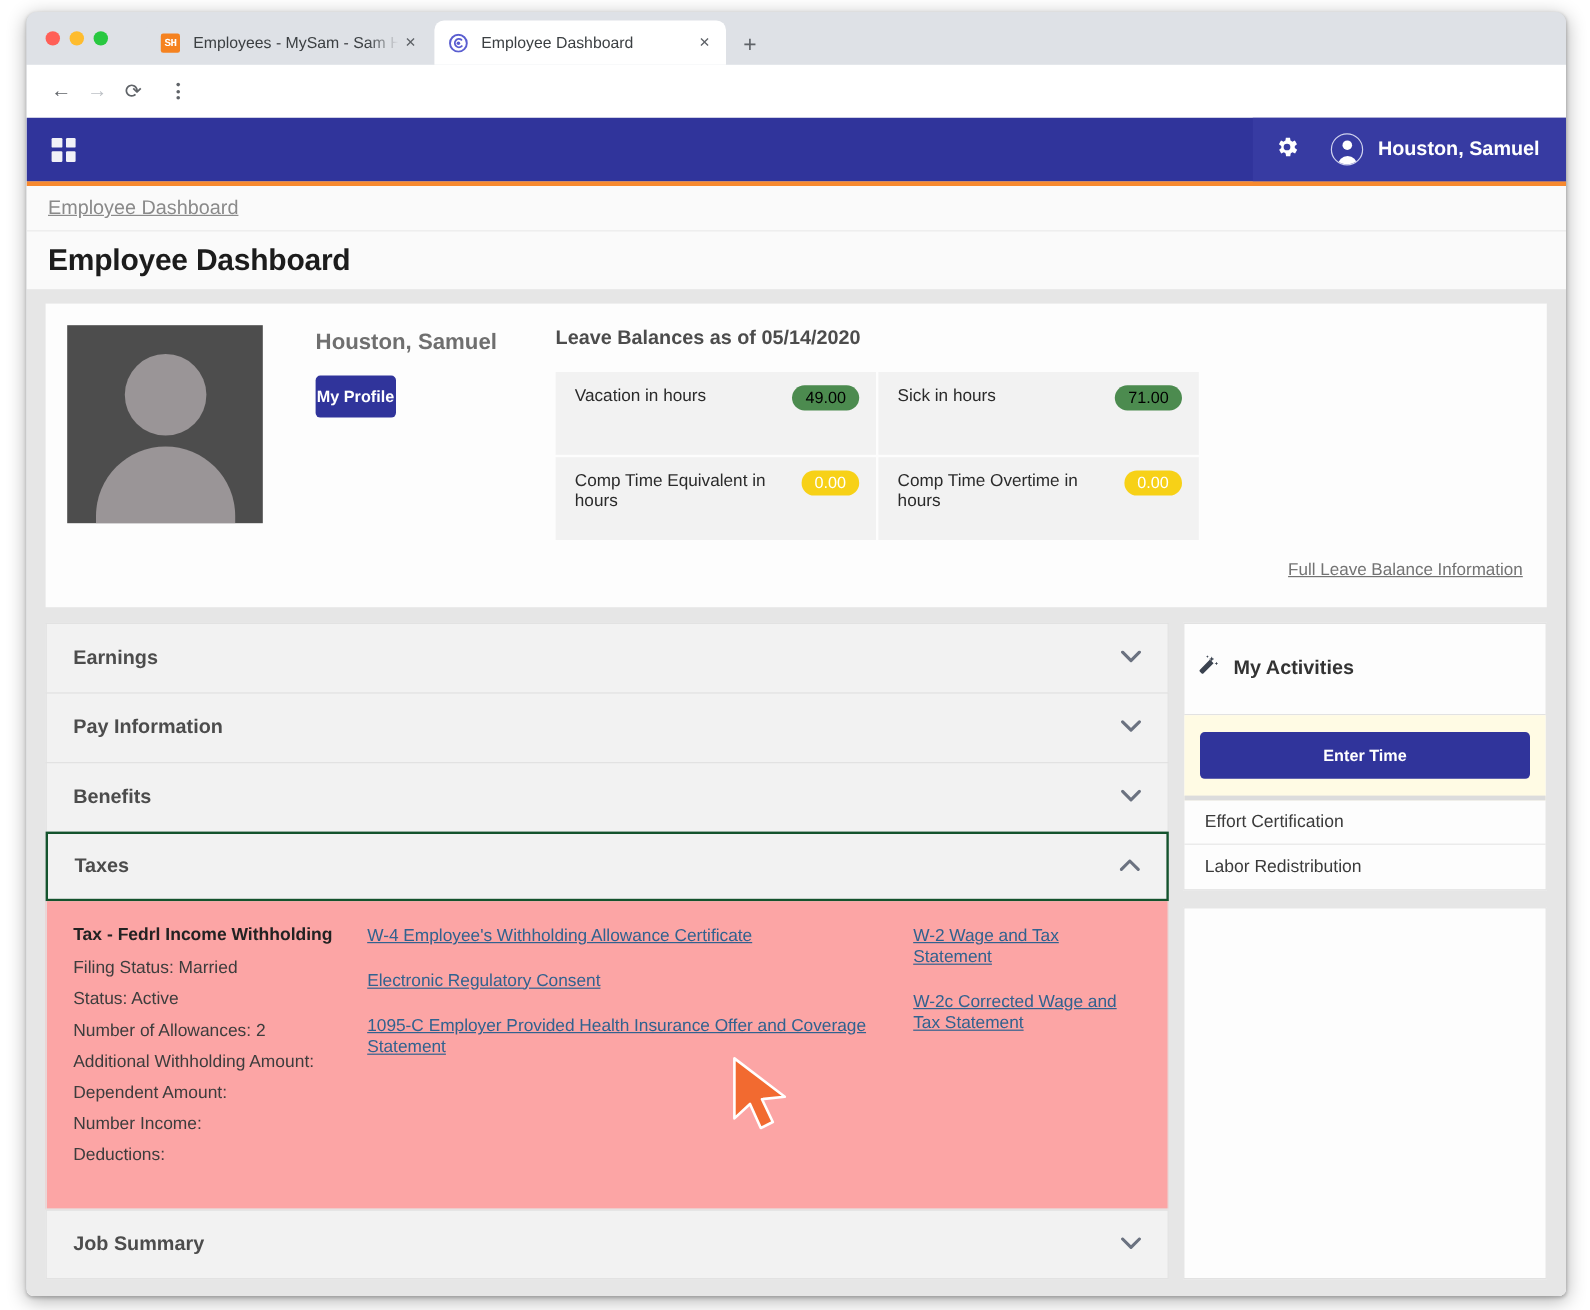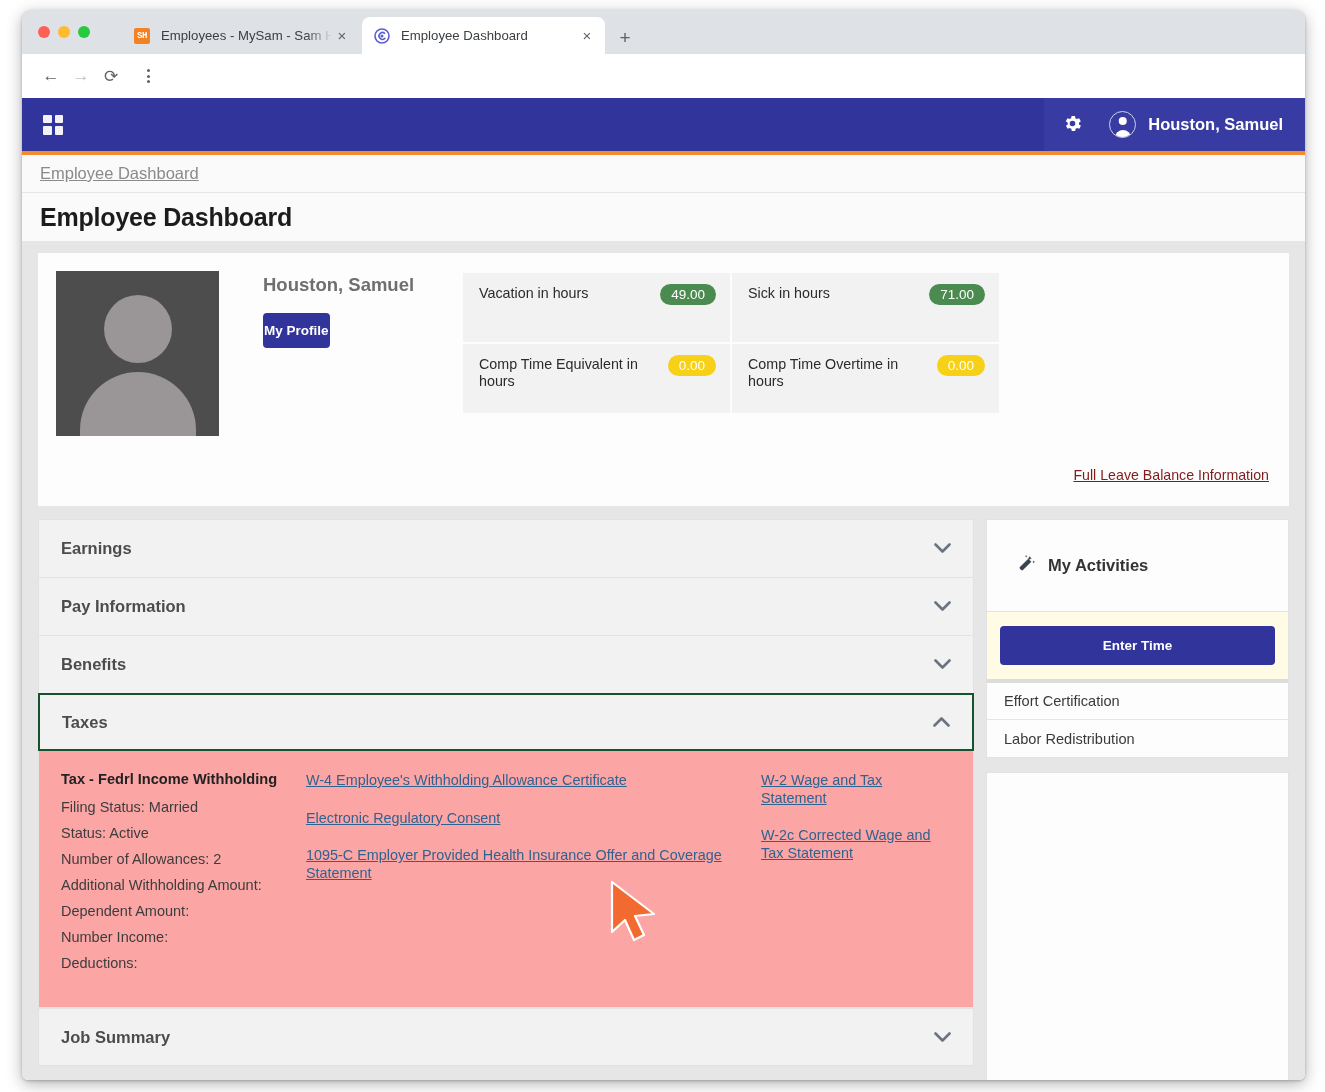--- a/index.html
+++ b/index.html
@@ -246,34 +246,34 @@
     background: #f2f2f2;
     padding: 12px 14px 0 16px;
     display: flex; align-items: flex-start;
     justify-content: space-between;
   }
   .leave-label {
     font-size: 14.3px; color: #2b2b2b; line-height: 1.2;
     max-width: 170px;
   }
   .pill {
-    font-size: 13.5px; color: #ffffff; font-weight: normal;
+    font-size: 13.5px; color: #000000; font-weight: normal;
     border-radius: 11px;
     padding: 3px 11px;
     white-space: nowrap;
     flex: 0 0 auto;
     margin-top: -1px;
   }
   .pill.green  { background: #4c8b4f; }
   .pill.yellow { background: #f7d117; color: #fff; }
   .leave-link-row {
     position: absolute; right: 20px; bottom: 22px;
   }
   .ext-link {
-    font-size: 14.2px; color: #7f1d1d; text-decoration: underline;
+    font-size: 14.2px; color: #737373; text-decoration: underline;
   }
 
   
   .lower {
     margin-top: 13px;
     display: flex;
     gap: 12px;
   }
   .accordion { width: 936px; flex: 0 0 936px; }
   .acc-item {
@@ -316,23 +316,23 @@
     line-height: 1.22;
   }
 
   
   .rail { width: 303px; flex: 0 0 303px; }
   .rail-card {
     background: #fdfdfd;
     border: 1px solid #e2e2e2;
   }
   .rail-head {
-    height: 92px;
-    display: flex; align-items: center;
-    padding-left: 28px;
+    height: 76px;
+    display: flex; align-items: center;
+    padding-left: 8px;
     border-bottom: 1px solid #e2e2e2;
   }
   .wand { margin-right: 11px; display: block; }
   .rail-title { font-size: 16.5px; font-weight: bold; color: #333; }
   .enter-wrap {
     background: #fffbe4;
     padding: 14px 13px;
     border-bottom: 4px solid #dcdcdc;
   }
   .btn-enter {
@@ -447,20 +447,21 @@
       <div class="top-card">
         <div class="photo">
           <span class="p-head"></span>
             <span class="p-body"></span>
         </div>
         <div class="profile-col">
           <div class="profile-name">Houston, Samuel</div>
           <button class="btn-profile">My Profile</button>
         </div>
         <div class="leave-col">
+          <div class="leave-title">Leave Balances as of 05/14/2020</div>
           <div class="leave-grid">
             <div class="leave-card">
               <span class="leave-label">Vacation in hours</span>
               <span class="pill green">49.00</span>
             </div>
             <div class="leave-card">
               <span class="leave-label">Sick in hours</span>
               <span class="pill green">71.00</span>
             </div>
             <div class="leave-card">

